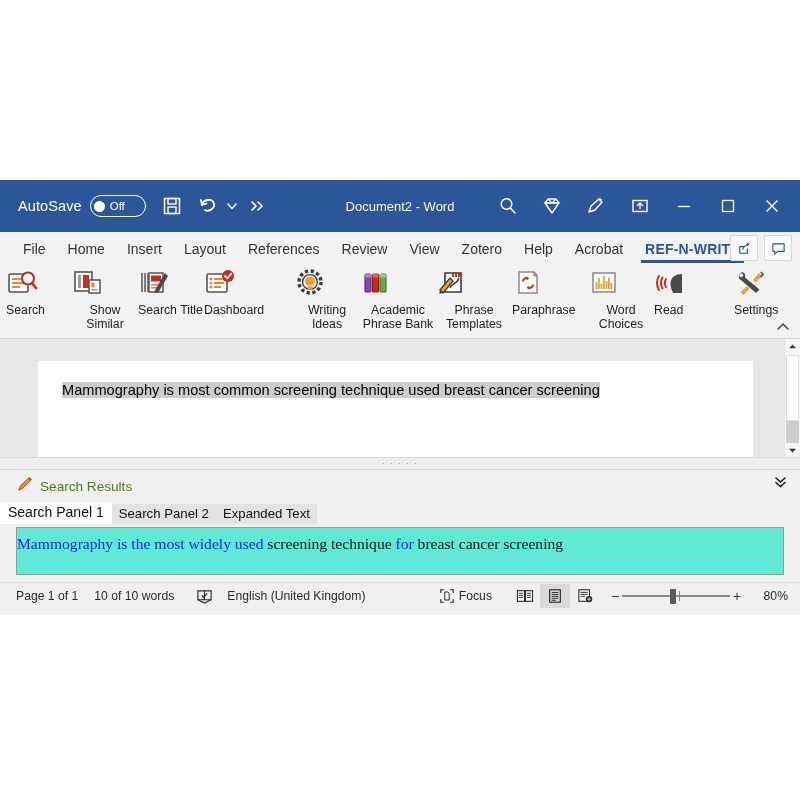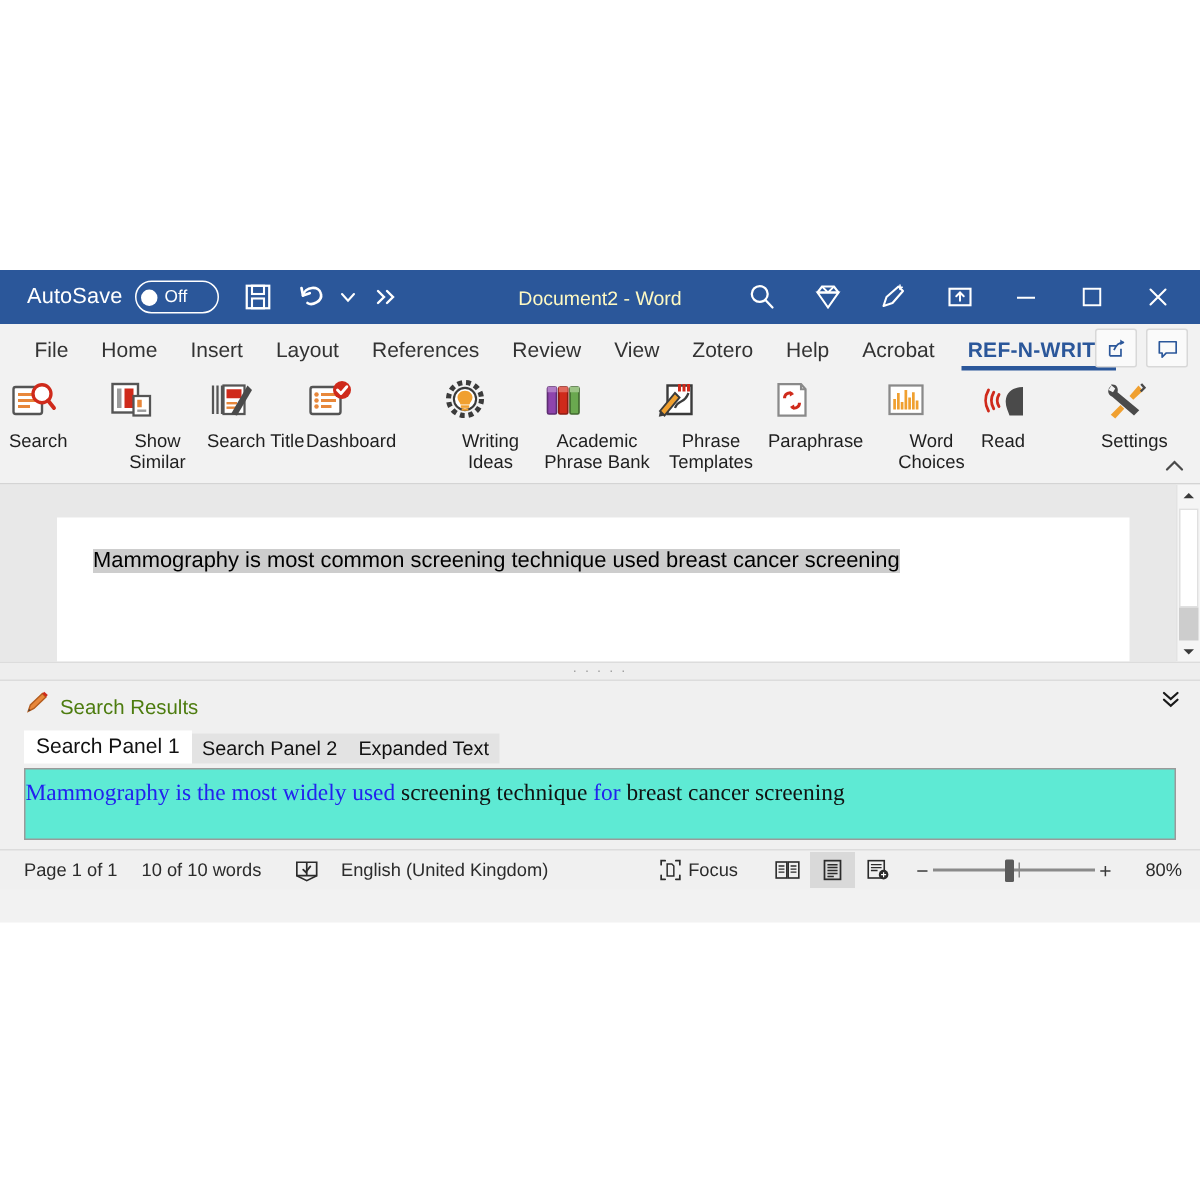--- a/index.html
+++ b/index.html
@@ -13,21 +13,21 @@
 
   
   .window {
     position: absolute; left: 0; top: 180px; width: 800px; height: 435px;
     background: #f2f2f2;
     box-shadow: 0 0 0 0 transparent;
   }
 
   
   .titlebar {
-    position: relative; height: 36px; background: #2b579a;
+    position: relative; height: 52px; background: #2b579a;
     display: flex; align-items: center;
   }
   .autosave-wrap { display: flex; align-items: center; margin-left: 18px; }
   .autosave-label { color: #fff; font-size: 14.5px; letter-spacing: .1px; }
   .toggle {
     margin-left: 8px; width: 56px; height: 22px; border-radius: 11px;
     border: 1.6px solid #ffffff; display: flex; align-items: center;
     box-sizing: border-box; padding: 0 3px;
   }
   .toggle .knob { width: 11px; height: 11px; border-radius: 50%; background: #fff; }
@@ -128,21 +128,21 @@
   }
   .grip { font-size: 9px; letter-spacing: 1.3px; color: #9a9a9a; line-height: 9px; }
 
   
   .searchpanel { position: relative; background: #f0f0f0; height: 112px; }
   .sp-head { display: flex; align-items: center; padding: 6px 0 2px 16px; }
   .sp-title { font-size: 13.6px; color: #4d7c0f; margin-left: 7px; }
   .sp-chevrons {
     position: absolute; right: 12px; top: 6px; color: #1a1a1a; font-size: 13px; line-height: 13px;
   }
-  .sp-tabs { display: flex; align-items: flex-end; padding-left: 16px; margin-top: 3px; }
+  .sp-tabs { display: flex; align-items: flex-end; margin-top: 3px; }
   .sp-tab {
     font-size: 13.2px; color: #111; padding: 2px 7px 3px 7px; background: #e3e3e3;
   }
   .sp-tab.active { background: #ffffff; font-size: 14px; padding: 2px 8px 4px 8px; }
   .sp-results {
     margin: 3px 16px 0 16px; height: 48px; background: #5eead4; border: 1px solid #9a9a9a;
     box-sizing: border-box; padding: 7px 0;
   }
   .res-line { font-family: "Liberation Serif", serif; font-size: 15.6px; line-height: 18px; }
   .res-blue { color: #2222ee; }

